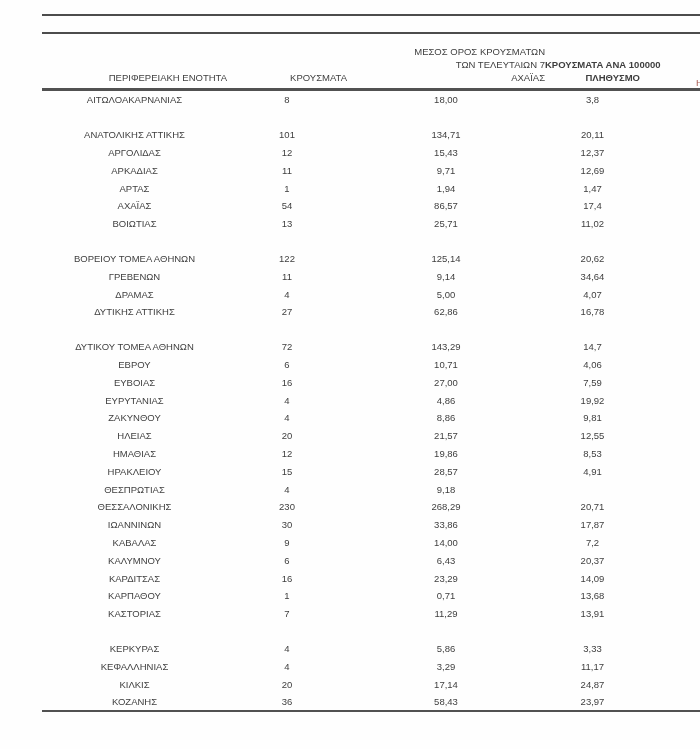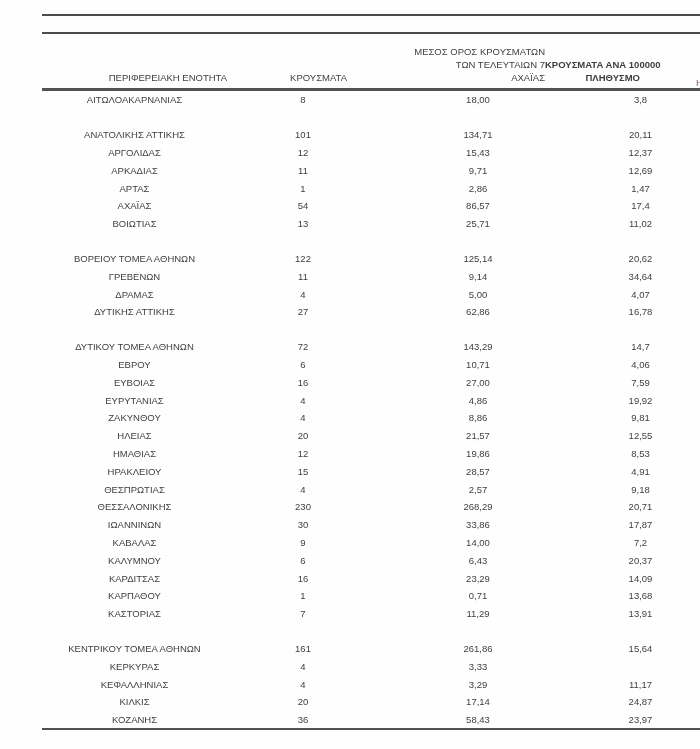--- a/index.html
+++ b/index.html
@@ -25,21 +25,20 @@
   }
   .th { text-align: right; padding-bottom: 2px; }
   .th.nowrap { white-space: nowrap; font-weight: bold; }
   .tbody { position: absolute; left: 42px; right: 0; top: 91px; }
   .row {
     display: grid;
     grid-template-columns: 185px 120px 198px 95px 1fr;
     height: 17.8px;
     align-items: center;
     font-size: 9.5px;
-    gap: 16px;
   }
   .c { text-align: center; white-space: nowrap; }
   .spacer { height: 17px; }
   .bottom-rule { height: 2.5px; background: #515151; margin-top: -1px; }
   .clipped-fragment {
     position: absolute; top: 77px; left: 696px; width: 4px; height: 12px;
     overflow: hidden; color: #a85a50; font-size: 9.5px; line-height: 12px;
   }
 </style>
 </head>
@@ -99,21 +98,21 @@
       <div class="row">
       <div class="c c1">ΑΡΚΑΔΙΑΣ</div>
       <div class="c c2">11</div>
       <div class="c c3">9,71</div>
       <div class="c c4">12,69</div>
       <div class="c c5"></div>
     </div>
       <div class="row">
       <div class="c c1">ΑΡΤΑΣ</div>
       <div class="c c2">1</div>
-      <div class="c c3">2,86</div>
+      <div class="c c3">1,94</div>
       <div class="c c4">1,47</div>
       <div class="c c5"></div>
     </div>
       <div class="row">
       <div class="c c1">ΑΧΑΪΑΣ</div>
       <div class="c c2">54</div>
       <div class="c c3">86,57</div>
       <div class="c c4">17,4</div>
       <div class="c c5"></div>
     </div>
@@ -206,21 +205,20 @@
       <div class="row">
       <div class="c c1">ΗΡΑΚΛΕΙΟΥ</div>
       <div class="c c2">15</div>
       <div class="c c3">28,57</div>
       <div class="c c4">4,91</div>
       <div class="c c5"></div>
     </div>
       <div class="row">
       <div class="c c1">ΘΕΣΠΡΩΤΙΑΣ</div>
       <div class="c c2">4</div>
-      <div class="c c3">2,57</div>
       <div class="c c4">9,18</div>
       <div class="c c5"></div>
     </div>
       <div class="row">
       <div class="c c1">ΘΕΣΣΑΛΟΝΙΚΗΣ</div>
       <div class="c c2">230</div>
       <div class="c c3">268,29</div>
       <div class="c c4">20,71</div>
       <div class="c c5"></div>
     </div>
@@ -261,29 +259,23 @@
     </div>
       <div class="row">
       <div class="c c1">ΚΑΣΤΟΡΙΑΣ</div>
       <div class="c c2">7</div>
       <div class="c c3">11,29</div>
       <div class="c c4">13,91</div>
       <div class="c c5"></div>
     </div>
       <div class="spacer"></div>
       <div class="row">
-      <div class="c c1">ΚΕΝΤΡΙΚΟΥ ΤΟΜΕΑ ΑΘΗΝΩΝ</div>
-      <div class="c c2">161</div>
-      <div class="c c3">261,86</div>
-      <div class="c c4">15,64</div>
-      <div class="c c5"></div>
-    </div>
-      <div class="row">
       <div class="c c1">ΚΕΡΚΥΡΑΣ</div>
       <div class="c c2">4</div>
+      <div class="c c3">5,86</div>
       <div class="c c4">3,33</div>
       <div class="c c5"></div>
     </div>
       <div class="row">
       <div class="c c1">ΚΕΦΑΛΛΗΝΙΑΣ</div>
       <div class="c c2">4</div>
       <div class="c c3">3,29</div>
       <div class="c c4">11,17</div>
       <div class="c c5"></div>
     </div>

